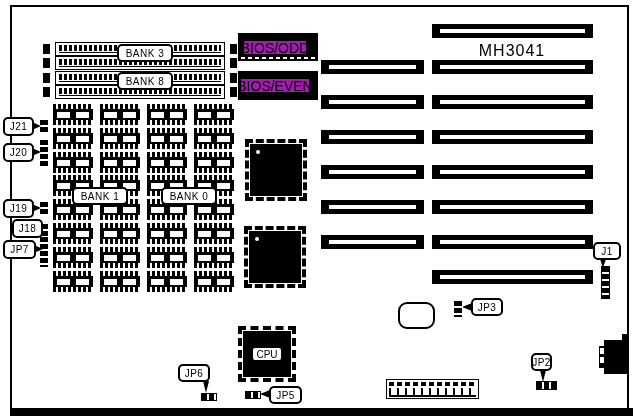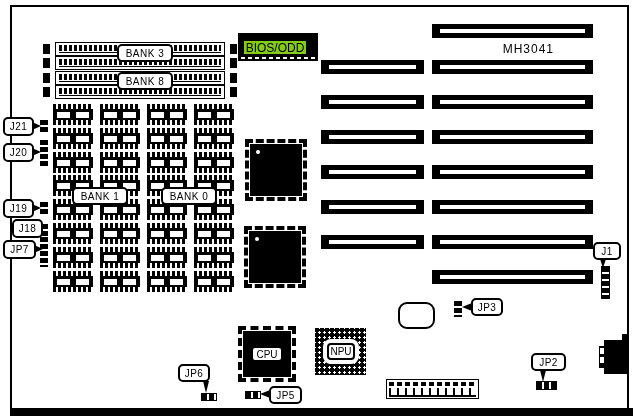--- a/index.html
+++ b/index.html
@@ -40,21 +40,21 @@
       linear-gradient(#fff,#fff) 4px 8px/13px 6px no-repeat,
       linear-gradient(#fff,#fff) 23px 8px/13px 6px no-repeat,
       #000}
 
   
   .slot{position:absolute;height:14px;background:#000}
   .slot::before{content:"";position:absolute;left:8px;right:8px;top:5px;height:4px;background:#fff}
 
   
   .romchip{position:absolute;background:#000}
-  .romlabel{position:absolute;background:#84cc16;color:#000;font-size:12px;display:flex;
+  .romlabel{position:absolute;background:#a21caf;color:#000;font-size:14px;display:flex;
     align-items:center;justify-content:center}
   .romdash{position:absolute;height:2px;
     background:repeating-linear-gradient(to right,#fff 0 4px,transparent 4px 7px)}
 
   
   .qfpw{position:absolute;border:4px dashed #000;background:#fff;padding:1px}
   .qfpw .core{position:relative;width:100%;height:100%;background:#000}
   .pin1{position:absolute;left:6px;top:6px;width:4px;height:4px;background:#fff;border-radius:50%}
 
   .chip-callout{position:absolute;background:#fff;border:2px solid #000;border-radius:4px;
@@ -73,21 +73,21 @@
   .pwr{position:absolute;border:1px solid #000;background:#fff}
   .pwr .toprow{position:absolute;left:2px;right:2px;top:2px;height:4px;
     background:repeating-linear-gradient(to right,#000 0 5px,#fff 5px 8px)}
   .pwr .teeth{position:absolute;left:2px;right:2px;top:8px;height:8px;
     background:repeating-linear-gradient(to right,#000 0 2px,#fff 2px 8px)}
   .pwr .base{position:absolute;left:2px;right:2px;bottom:1px;height:2px;background:#000}
 
   
   .xtal{position:absolute;background:#fff;border:2px solid #000;border-radius:9px}
 
-  .model-text{position:absolute;font-size:12px;color:#000;text-align:right;letter-spacing:1px}
+  .model-text{position:absolute;font-size:16px;color:#000;text-align:center;letter-spacing:1px}
 </style>
 </head>
 <body>
 
 <div id="board">
 
   <div class="abs ink" style="left:10px;top:5px;width:619px;height:2px"></div>
   <div class="abs ink" style="left:10px;top:5px;width:2px;height:403px"></div>
   <div class="abs ink" style="left:627px;top:5px;width:2px;height:403px"></div>
   <div class="abs ink" style="left:10px;top:408px;width:623px;height:8px"></div>
@@ -95,43 +95,43 @@
   <div class="callout" style="left:117px;top:44px;width:56px;height:18px">BANK 3</div>
   <div class="callout" style="left:117px;top:72px;width:56px;height:18px">BANK 8</div>
 
   <div class="callout" style="left:72px;top:187px;width:56px;height:18px">BANK 1</div>
   <div class="callout" style="left:161px;top:187px;width:56px;height:18px">BANK 0</div>
 
   <div class="romchip" style="left:238px;top:33px;width:80px;height:28px">
     <div class="romlabel" style="left:6px;top:8px;width:62px;height:13px">BIOS/ODD</div>
     <div class="romdash" style="left:3px;bottom:2px;width:74px"></div>
   </div>
+  <div class="romchip" style="left:238px;top:71px;width:80px;height:29px">
+    <div class="romlabel" style="left:3px;top:8px;width:68px;height:13px">BIOS/EVEN</div>
+  </div>
 
   <div class="model-text" style="left:470px;top:42px;width:84px">MH3041</div>
 
   <div class="qfpw" style="left:245px;top:139px;width:62px;height:62px">
     <div class="core">
         <div class="pin1"></div>
       </div>
   </div>
   <div class="qfpw" style="left:244px;top:226px;width:62px;height:62px">
     <div class="core">
         <div class="pin1"></div>
       </div>
   </div>
 
   <div class="qfpw" style="left:238px;top:326px;width:58px;height:56px">
     <div class="core">
       <div class="chip-callout" style="left:8px;top:15px;width:32px;height:16px">CPU</div>
     </div>
   </div>
 
-  <div class="npu" style="left:315px;top:328px;width:51px;height:47px">
-    <div class="chip-callout" style="left:12px;top:15px;width:28px;height:17px;box-shadow:0 0 0 4px #fff">NPU</div>
-  </div>
 
 
   <div class="pwr" style="left:386px;top:379px;width:93px;height:20px">
     <div class="toprow"></div>
     <div class="teeth"></div>
     <div class="base"></div>
   </div>
 
   <div class="xtal" style="left:398px;top:302px;width:37px;height:27px"></div>
 
@@ -162,21 +162,21 @@
   <div class="pins" style="left:40px;top:237px;width:8px;height:30px"></div>
 
   <div class="callout" style="left:593px;top:242px;width:28px;height:18px">J1</div>
   <div class="td" style="left:600px;top:259px;border-top-width:9px"></div>
   <div class="pins" style="left:601px;top:266px;width:9px;height:33px;border:1px solid #000"></div>
 
   <div class="pins" style="left:454px;top:301px;width:8px;height:16px"></div>
   <div class="tl" style="left:462px;top:303px"></div>
   <div class="callout" style="left:471px;top:298px;width:32px;height:18px">JP3</div>
 
-  <div class="callout" style="left:531px;top:353px;width:35px;height:18px">JP2</div>
+  <div class="callout" style="left:531px;top:353px;width:21px;height:18px">JP2</div>
   <div class="td" style="left:540px;top:370px"></div>
   <div class="hpins" style="left:536px;top:381px;width:21px;height:9px"></div>
 
   <div class="callout" style="left:178px;top:364px;width:32px;height:18px">JP6</div>
   <div class="td" style="left:203px;top:381px"></div>
   <div class="hpins" style="left:201px;top:393px;width:16px;height:8px"></div>
 
   <div class="hpins" style="left:245px;top:391px;width:16px;height:8px"></div>
   <div class="tl" style="left:260px;top:390px"></div>
   <div class="callout" style="left:269px;top:386px;width:33px;height:18px">JP5</div>

